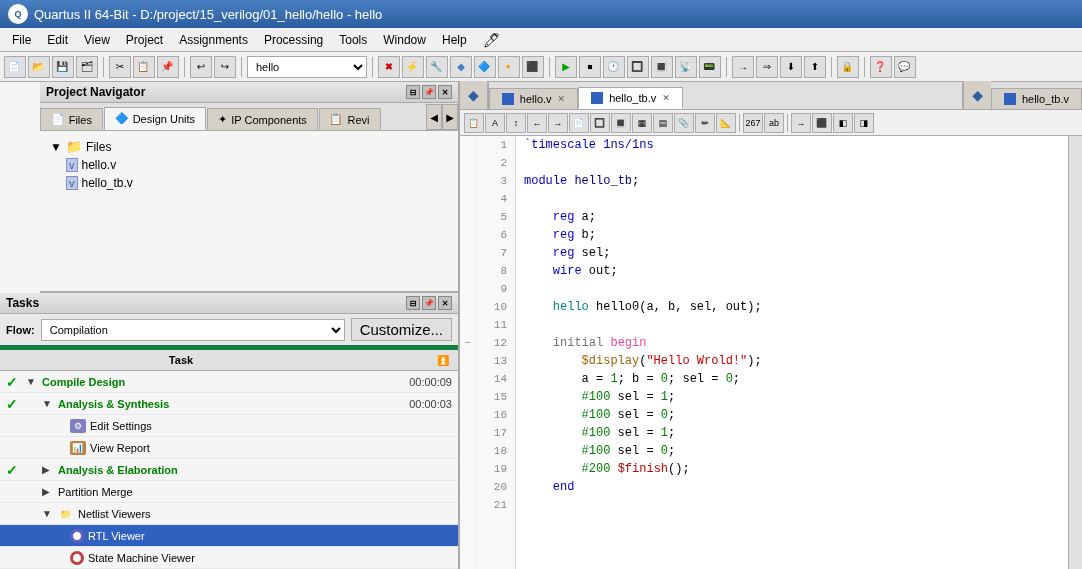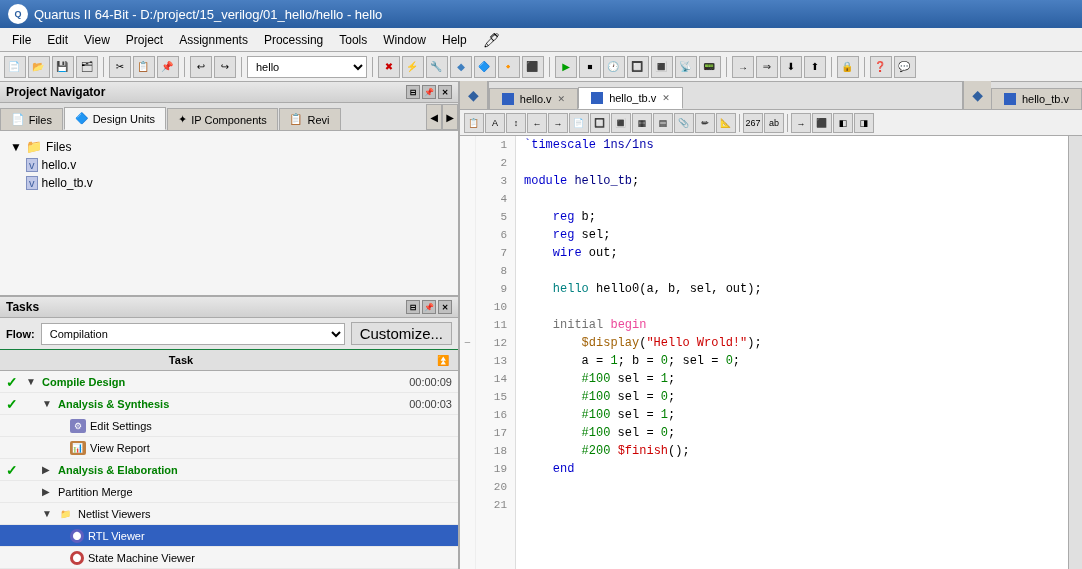--- a/index.html
+++ b/index.html
@@ -19,42 +19,42 @@
     .toolbar-sep { width: 1px; height: 20px; background: #aaa; margin: 0 3px; }
     .toolbar-combo { height: 22px; font-size: 11px; border: 1px solid #aaa; background: white; padding: 0 4px; width: 120px; }
 
     
     #main { display: flex; height: calc(569px - 28px - 24px - 30px); }
 
     
     #left-panel { width: 460px; display: flex; flex-direction: column; background: #f5f5f5; border-right: 2px solid #aaa; }
 
     
-    #project-navigator { height: 260px; border-bottom: 2px solid #aaa; display: flex; flex-direction: column; }
+    #project-navigator { height: 260px; border-bottom: 2px solid #aaa; display: flex; flex-direction: column; margin-left: 40px; }
     .panel-titlebar { background: linear-gradient(to bottom, #e8e8e8, #d0d0d0); border-bottom: 1px solid #aaa; padding: 3px 6px; font-size: 12px; font-weight: bold; display: flex; align-items: center; justify-content: space-between; }
     .panel-titlebar-controls { display: flex; gap: 2px; }
     .panel-ctrl { width: 14px; height: 14px; background: #c0c0c0; border: 1px solid #888; display: flex; align-items: center; justify-content: center; font-size: 8px; cursor: pointer; }
 
     
     .nav-tabs { display: flex; background: #e0e0e0; border-bottom: 1px solid #aaa; height: 28px; align-items: flex-end; }
     .nav-tab { padding: 4px 10px; font-size: 11px; background: #d4d0c8; border: 1px solid #aaa; border-bottom: none; cursor: pointer; display: flex; align-items: center; gap: 4px; margin-right: 1px; }
     .nav-tab.active { background: #f5f5f5; border-bottom: 1px solid #f5f5f5; z-index: 1; }
     .nav-tab-extra { margin-left: auto; display: flex; }
     .nav-arrow { width: 16px; height: 26px; background: #d4d0c8; border: 1px solid #aaa; display: flex; align-items: center; justify-content: center; cursor: pointer; font-size: 10px; }
 
     
     .file-tree { padding: 6px; flex: 1; overflow: auto; }
     .tree-item { display: flex; align-items: center; padding: 2px 4px; gap: 4px; cursor: pointer; }
     .tree-indent { margin-left: 16px; }
     .folder-icon { color: #e0a020; font-size: 13px; }
     .file-icon { color: #4060a0; font-size: 11px; background: #c0c8e8; border: 1px solid #8090c0; padding: 0 2px; }
 
     
     #tasks-panel { flex: 1; display: flex; flex-direction: column; }
-    .tasks-flow-bar { display: flex; align-items: center; padding: 4px 6px; background: #e8e8e8; border-bottom: 1px solid #15803d; gap: 6px; }
+    .tasks-flow-bar { display: flex; align-items: center; padding: 4px 6px; background: #e8e8e8; border-bottom: 5px solid #15803d; gap: 6px; }
     .tasks-flow-label { font-size: 11px; font-weight: bold; }
     .tasks-flow-combo { font-size: 11px; border: 1px solid #aaa; background: white; padding: 1px 4px; flex: 1; height: 22px; }
     .tasks-customize-btn { font-size: 15px; border: 1px solid #aaa; background: #e0e0e0; padding: 2px 8px; cursor: pointer; }
 
     .tasks-header { display: flex; align-items: center; background: #e0e0e0; border-bottom: 1px solid #aaa; padding: 2px 6px; text-align: center; }
     .tasks-col-task { flex: 1; font-size: 11px; font-weight: bold; }
     .tasks-col-time { width: 80px; font-size: 11px; font-weight: bold; text-align: right; }
     .tasks-scroll-btn { width: 16px; height: 16px; display: flex; align-items: center; justify-content: center; font-size: 10px; cursor: pointer; }
 
     .tasks-list { flex: 1; overflow: auto; }
@@ -419,20 +419,21 @@
           <div>18</div>
           <div>19</div>
           <div>20</div>
         <div>21</div>
       </div>
       <div class="code-content">
         <div class="code-line"><span class="kw-timescale">`timescale</span> <span style="color:#0000aa;">1ns/1ns</span></div>
         <div class="code-line">&nbsp;</div>
         <div class="code-line"><span class="kw-module">module</span> <span class="module-name">hello_tb</span>;</div>
         <div class="code-line">&nbsp;</div>
+        <div class="code-line">    <span class="kw-reg">reg</span> a;</div>
         <div class="code-line">    <span class="kw-reg">reg</span> b;</div>
         <div class="code-line">    <span class="kw-reg">reg</span> sel;</div>
         <div class="code-line">    <span class="kw-wire">wire</span> out;</div>
         <div class="code-line">&nbsp;</div>
         <div class="code-line">    <span class="inst-name">hello</span> hello0(a, b, sel, out);</div>
         <div class="code-line">&nbsp;</div>
         <div class="code-line">    <span class="kw-initial">initial</span> <span class="kw-begin">begin</span></div>
         <div class="code-line">        <span class="kw-display">$display</span>(<span class="str">"Hello Wrold!"</span>);</div>
         <div class="code-line">        a = <span class="num">1</span>; b = <span class="num">0</span>; sel = <span class="num">0</span>;</div>
         <div class="code-line">        <span class="num">#100</span> sel = <span class="num">1</span>;</div>

